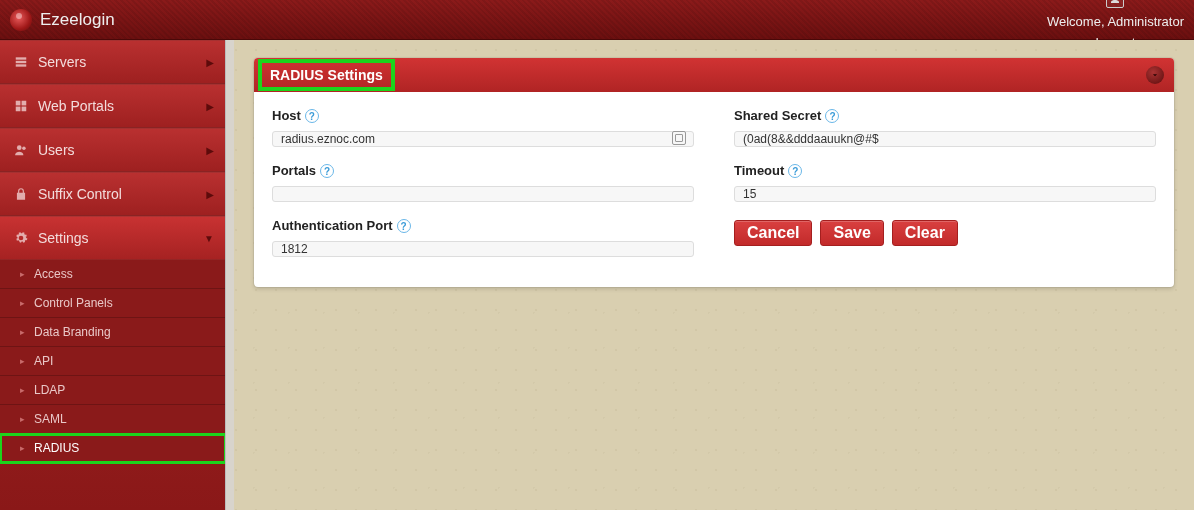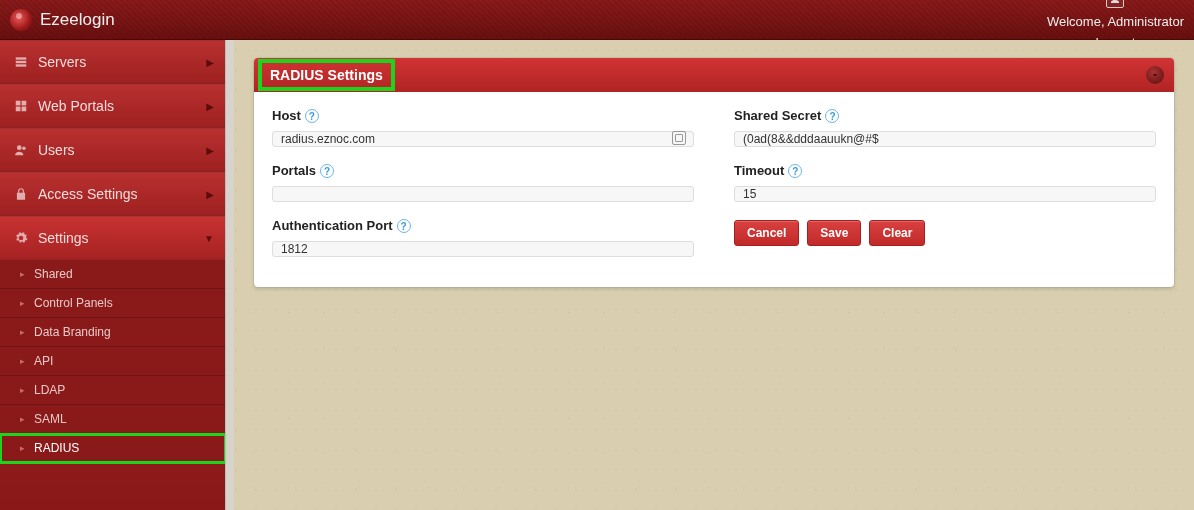--- a/index.html
+++ b/index.html
@@ -80,21 +80,21 @@
   border: 1px solid #ddd; background: #f7f7f7; border-radius: 3px;
   font-size: 12px; color: #333;
 }
 .input-wrap { position: relative; }
 .contact-icon { position:absolute; right:8px; top:50%; transform:translateY(-50%); width:14px; height:14px; border:1px solid #999; border-radius:2px; display:flex; align-items:center; justify-content:center;}
 .contact-icon::before { content:""; width:6px; height:6px; border:1px solid #999; border-radius:1px; }
 
 .btn-row { display:flex; gap:8px; margin-top: 2px;}
 .btn {
   height: 26px; padding: 0 12px; border: 1px solid #a51f1f; border-radius: 3px;
-  background: linear-gradient(to bottom, #d94040, #c22a2a); color:#fff; font-size:12px; font-weight:bold; cursor:pointer;
+  background: linear-gradient(to bottom, #d94040, #c22a2a); color:#fff; font-size:16px; font-weight:bold; cursor:pointer;
   box-shadow: inset 0 1px 0 rgba(255,255,255,0.2);
 }
 </style>
 </head>
 <body>
 
 <div class="header">
   <div class="brand">
     <div class="brand-logo"></div>
     <div class="brand-name">Ezeelogin</div>
@@ -141,35 +141,35 @@
           <path d="M2 20c0-3 4-5 7-5s7 2 7 5v1H2z"></path>
         </svg>
       <span>Users</span>
       <span class="arrow">▶</span>
     </div>
 
     <div class="side-item">
       <svg class="side-icon" viewBox="0 0 24 24">
           <path d="M12 2a5 5 0 0 0-5 5v3H5v12h14V10h-2V7a5 5 0 0 0-5-5zm-3 8V7a3 3 0 1 1 6 0v3z"></path>
         </svg>
-      <span>Access Settings</span>
+      <span>Suffix Control</span>
       <span class="arrow">▶</span>
     </div>
 
     <div class="side-item active">
       <svg class="side-icon" viewBox="0 0 24 24">
           <path d="M12 8a4 4 0 1 0 0 8 4 4 0 0 0 0-8zm9 4l2 1-1 3-2-.5-1.5 1.5.5 2-3 1-1-2h-2l-1 2-3-1 .5-2L7 16l-2 .5-1-3 2-1v-2L4 9l1-3 2 .5L8.5 5 8 3l3-1 1 2h2l1-2 3 1-.5 2L19 6.5l2-.5 1 3-2 1z"></path>
         </svg>
       <span>Settings</span>
       <span class="arrow">▼</span>
     </div>
 
     <div class="sub-list">
       <div class="sub-item">
-          <span>Shared</span>
+          <span>Access</span>
         </div>
       <div class="sub-item">
           <span>Control Panels</span>
         </div>
       <div class="sub-item">
           <span>Data Branding</span>
         </div>
       <div class="sub-item">
           <span>API</span>
         </div>

